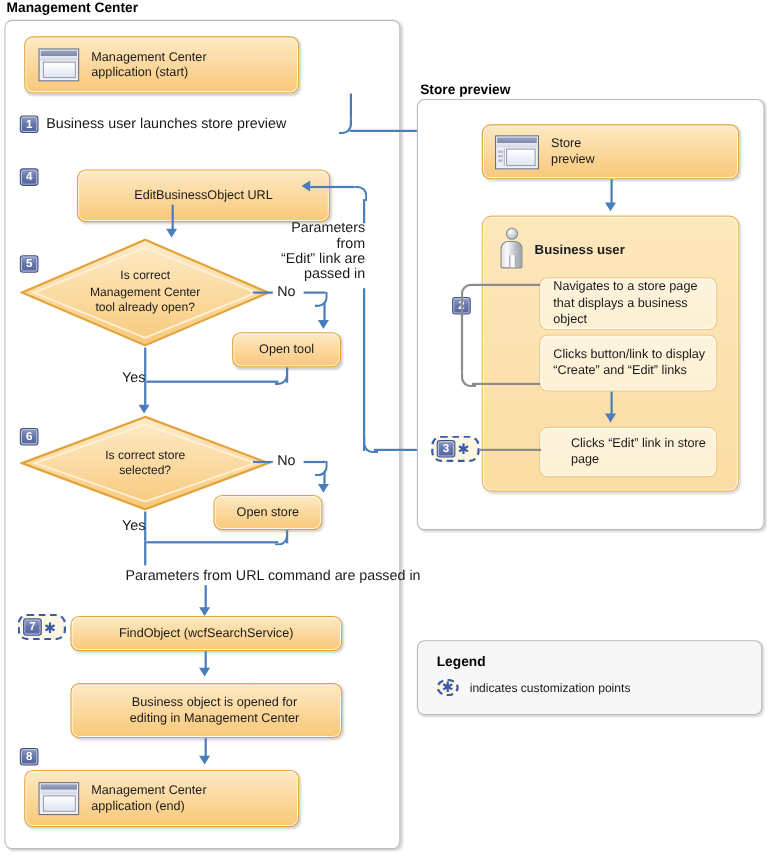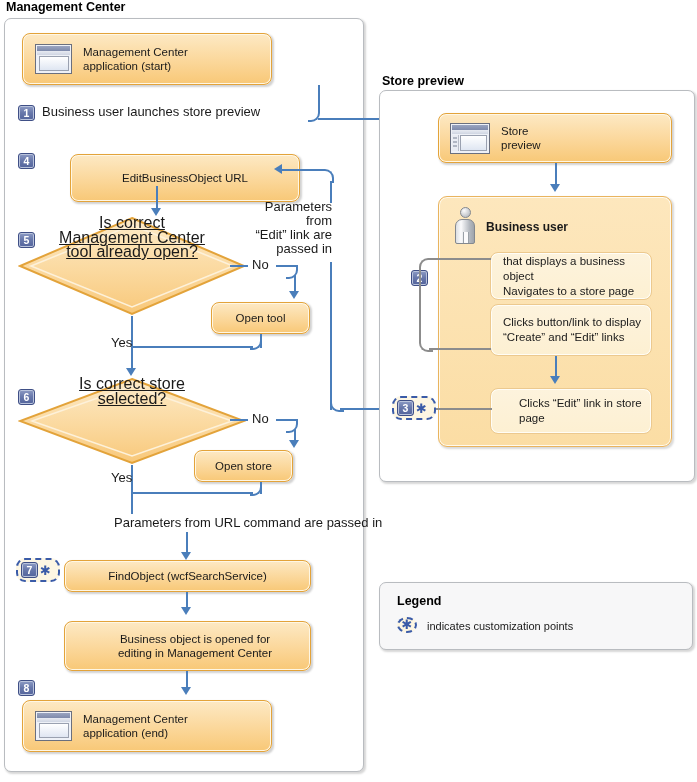--- a/index.html
+++ b/index.html
@@ -30,22 +30,22 @@
   
   .gbox{border:1px solid #e9b45f;border-radius:9px;
         background:linear-gradient(to bottom,#fde7bd 0%,#fbdda4 100%);
         box-shadow:inset 0 0 0 1px #fffaee, 1.5px 1.5px 2px rgba(0,0,0,0.15);
         box-sizing:border-box;}
   .gtitle{font-size:12px;font-weight:bold;color:#1a1a1a;}
 
   
   .diamond{position:absolute;}
   .diamond .dlbl{position:absolute;left:0;top:0;width:100%;height:100%;
-        display:flex;justify-content:center;text-align:center;
-        font-size:16px;line-height:14.5px;color:#1a1a1a;text-decoration:underline;}
+        display:flex;align-items:center;justify-content:center;text-align:center;
+        font-size:11px;line-height:14.5px;color:#1a1a1a;}
 
   
   .badge{width:17px;height:16px;border-radius:3px;
          background:linear-gradient(to bottom,#8d9bc4 0%,#6878ab 48%,#53649c 100%);
          border:1px solid #3f4f86;
          box-shadow:inset 0 0 0 1px #b9c3dc;
          color:#ffffff;font-size:10.5px;font-weight:bold;
          display:flex;align-items:center;justify-content:center;
          box-sizing:border-box;}
   .cust{border:2px dashed #3a5ba8;border-radius:9px;background:#fdf6e3;
@@ -311,22 +311,22 @@
 <div class="abs gbox" style="left:438px;top:196px;width:234px;height:251px;">
   <div style="position:absolute;left:13px;top:10px;width:26px;height:40px;" class="person">
     <span class="head"></span>
       <span class="body"></span>
   </div>
   <div class="gtitle" style="position:absolute;left:47px;top:23px;">Business user</div>
 </div>
 
 <div class="abs lbox" style="left:490px;top:252px;width:162px;height:48px;padding-left:12px;">
   <span class="lbl">
+    <span style="display:block;">Navigates to a store page</span>
     <span style="display:block;">that displays a business object</span>
-    <span style="display:block;">Navigates to a store page</span>
   </span>
 </div>
 
 <div class="abs lbox" style="left:490px;top:304px;width:162px;height:52px;padding-left:12px;">
   <span class="lbl">
     <span style="display:block;">Clicks button/link to display</span>
     <span style="display:block;">“Create” and “Edit” links</span>
   </span>
 </div>
 

